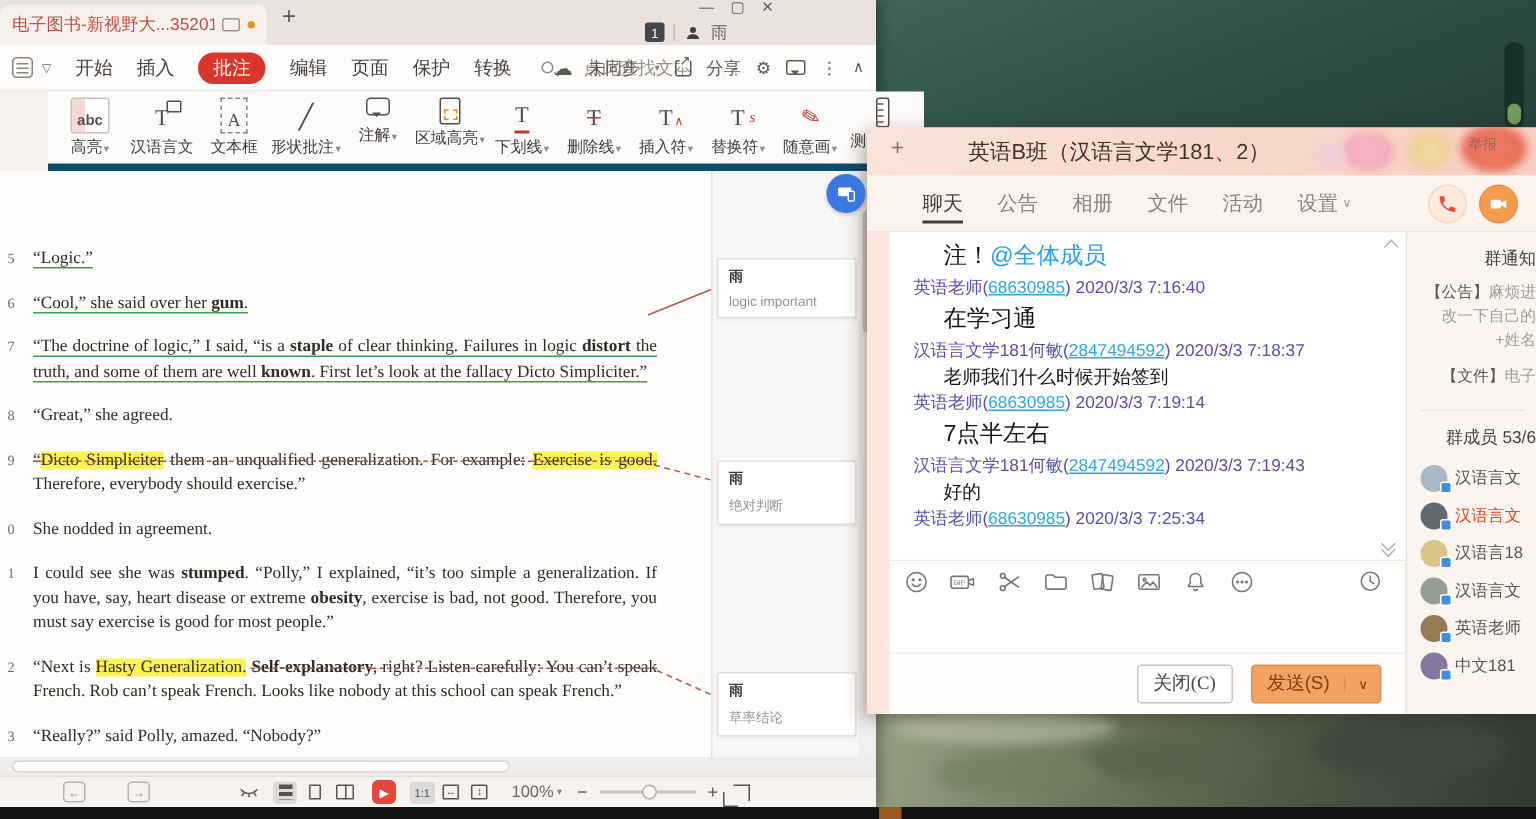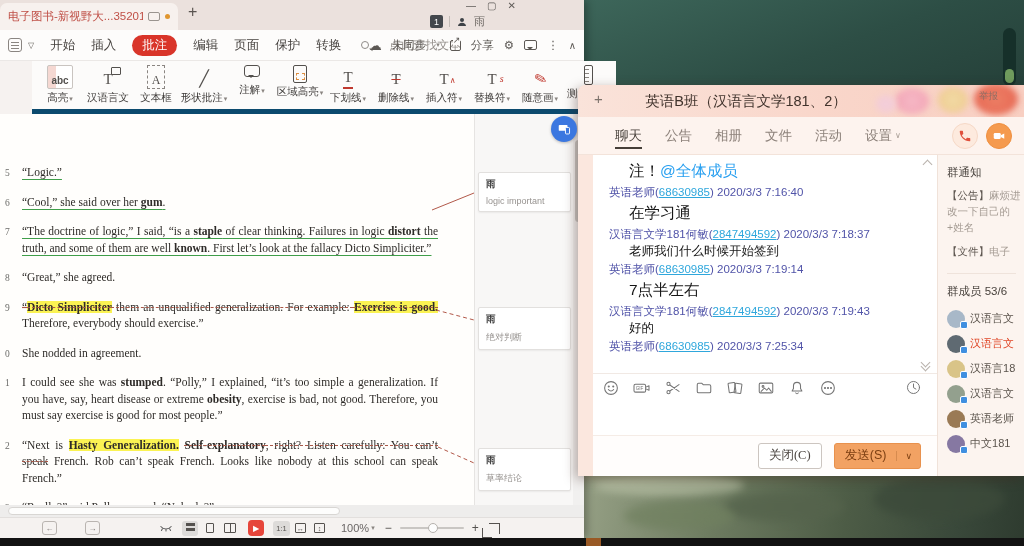--- a/index.html
+++ b/index.html
@@ -69,21 +69,21 @@
   .i-freedraw { color:#c0392f; font-size:15px; transform:rotate(-15deg); }
   .i-measure { width:9px; height:20px; border:1.4px solid #53504d; border-radius:2px; background:repeating-linear-gradient(to bottom, transparent 0 3px, #8a8581 3px 4px) left/4px 100% no-repeat; }
 
   .docarea { position:absolute; left:0; top:114px; width:584px; height:403px; background:#e4e3e2; }
   .page { position:absolute; left:0; top:0; width:474px; height:391px; background:#fffefc; overflow:hidden; }
   .ptextwrap { padding:50px 36px 0 22px; font-family:"Liberation Serif","DejaVu Serif",serif; font-size:11.5px; line-height:16.5px; color:#2e2b28; text-align:justify; }
   .para { position:relative; margin-bottom:13px; }
   .pnum { position:absolute; left:-17px; top:1px; font-size:9.5px; color:#6b6b68; }
   .para.u .ptext { text-decoration:underline; text-decoration-color:#3f9e49; text-underline-offset:3px; text-decoration-thickness:1px; }
   .ptext .b { font-weight:bold; }
-  .ptext .hl { background:#fbf353;font-weight:bold; }
+  .ptext .hl { background:#fbf353; }
   .ptext .strike { text-decoration:line-through; text-decoration-style:dashed; text-decoration-color:#a85848; }
   .cmargin { position:absolute; left:474px; top:0; width:99px; height:391px; background:#f8f7f6; border-left:1px solid #e6e4e2; }
   .ccard { position:absolute; left:3px; width:93px; min-height:40px; background:#fff; border:1px solid #e2e0de; border-radius:2px; box-shadow:0 1px 2px rgba(0,0,0,.06); padding:5px 7px; cursor:pointer; }
   .ccard .cauthor { font-size:9.5px; font-weight:bold; color:#3a3a3a; }
   .ccard .ctext { font-size:9px; color:#979390; margin-top:5px; white-space:nowrap; overflow:hidden; }
   .c0 { top:58px; } .c1 { top:193px; } .c2 { top:334px; }
   .connectors { position:absolute; left:0; top:0; pointer-events:none; }
   .vscroll { position:absolute; left:573px; top:0; width:11px; height:391px; background:#f1f0ef; }
   .vscroll .thumb { position:absolute; left:2px; top:26px; width:7px; height:82px; background:#c8c6c3; border-radius:4px; }
   .hscroll { position:absolute; left:0; top:391px; width:584px; height:12px; background:#eeedec; }
@@ -143,21 +143,21 @@
   .ctools .spacer { flex:1; }
   .cticon { width:19px; height:19px; display:flex; align-items:center; justify-content:center; cursor:pointer; }
   .cinput { height:34px; background:#fff; }
   .cinput textarea { width:100%; height:100%; border:none; outline:none; resize:none; background:transparent; font-family:"Liberation Sans",sans-serif; font-size:13px; padding:4px 8px; }
   .cbuttons { height:40px; background:#fffdfc; border-top:1px solid #f5ece6; display:flex; align-items:center; justify-content:flex-end; gap:12px; padding-right:16px; }
   .btn-close { min-width:64px; height:26px; background:#fff; border:1px solid #ccc5c0; border-radius:3px; font-size:12.5px; color:#4a443f; cursor:pointer; font-family:Liberation Serif, serif; }
   .btn-send { height:26px; background:#f2a263; border:1px solid #e8914d; border-radius:3px; font-size:12.5px; color:#7c3f12; cursor:pointer; display:flex; align-items:center; font-family:inherit; }
   .btn-send .lbl { padding:0 10px; }
   .btn-send .caret { padding:0 8px; border-left:1px solid rgba(130,70,20,.25); font-size:9px; }
 
-  .sidebar { width:91px; background:#fcf4ef; border-left:1px solid #f0e2d9; padding:10px 0 0 9px; overflow:hidden; }
+  .sidebar { width:91px; background:#fcf4ef; border-left:1px solid #f0e2d9; padding:10px 0 0 9px; overflow:hidden;text-align:right; }
   .sb-title { font-size:11.5px; color:#47413c; margin-bottom:7px; }
   .notice-line { font-size:10.5px; line-height:16px; color:#a59c94; white-space:nowrap; }
   .notice-line .tag { color:#5f5751; }
   .notice-line.gap { margin-top:8px; }
   .sb-div { border-top:1px solid #efe3db; margin:14px 8px 10px 0; }
   .mem-count { color:#47413c; }
   .member { display:flex; align-items:center; gap:5px; height:25px; cursor:pointer; }
   .avatar { width:18px; height:18px; border-radius:50%; position:relative; flex:none; }
   .avatar .lvl { position:absolute; right:-3px; bottom:-1px; width:8px; height:8px; background:#3f8fe0; border:1px solid #fff; border-radius:2px; }
   .member .mname { font-size:11px; color:#5b544d; white-space:nowrap; }

